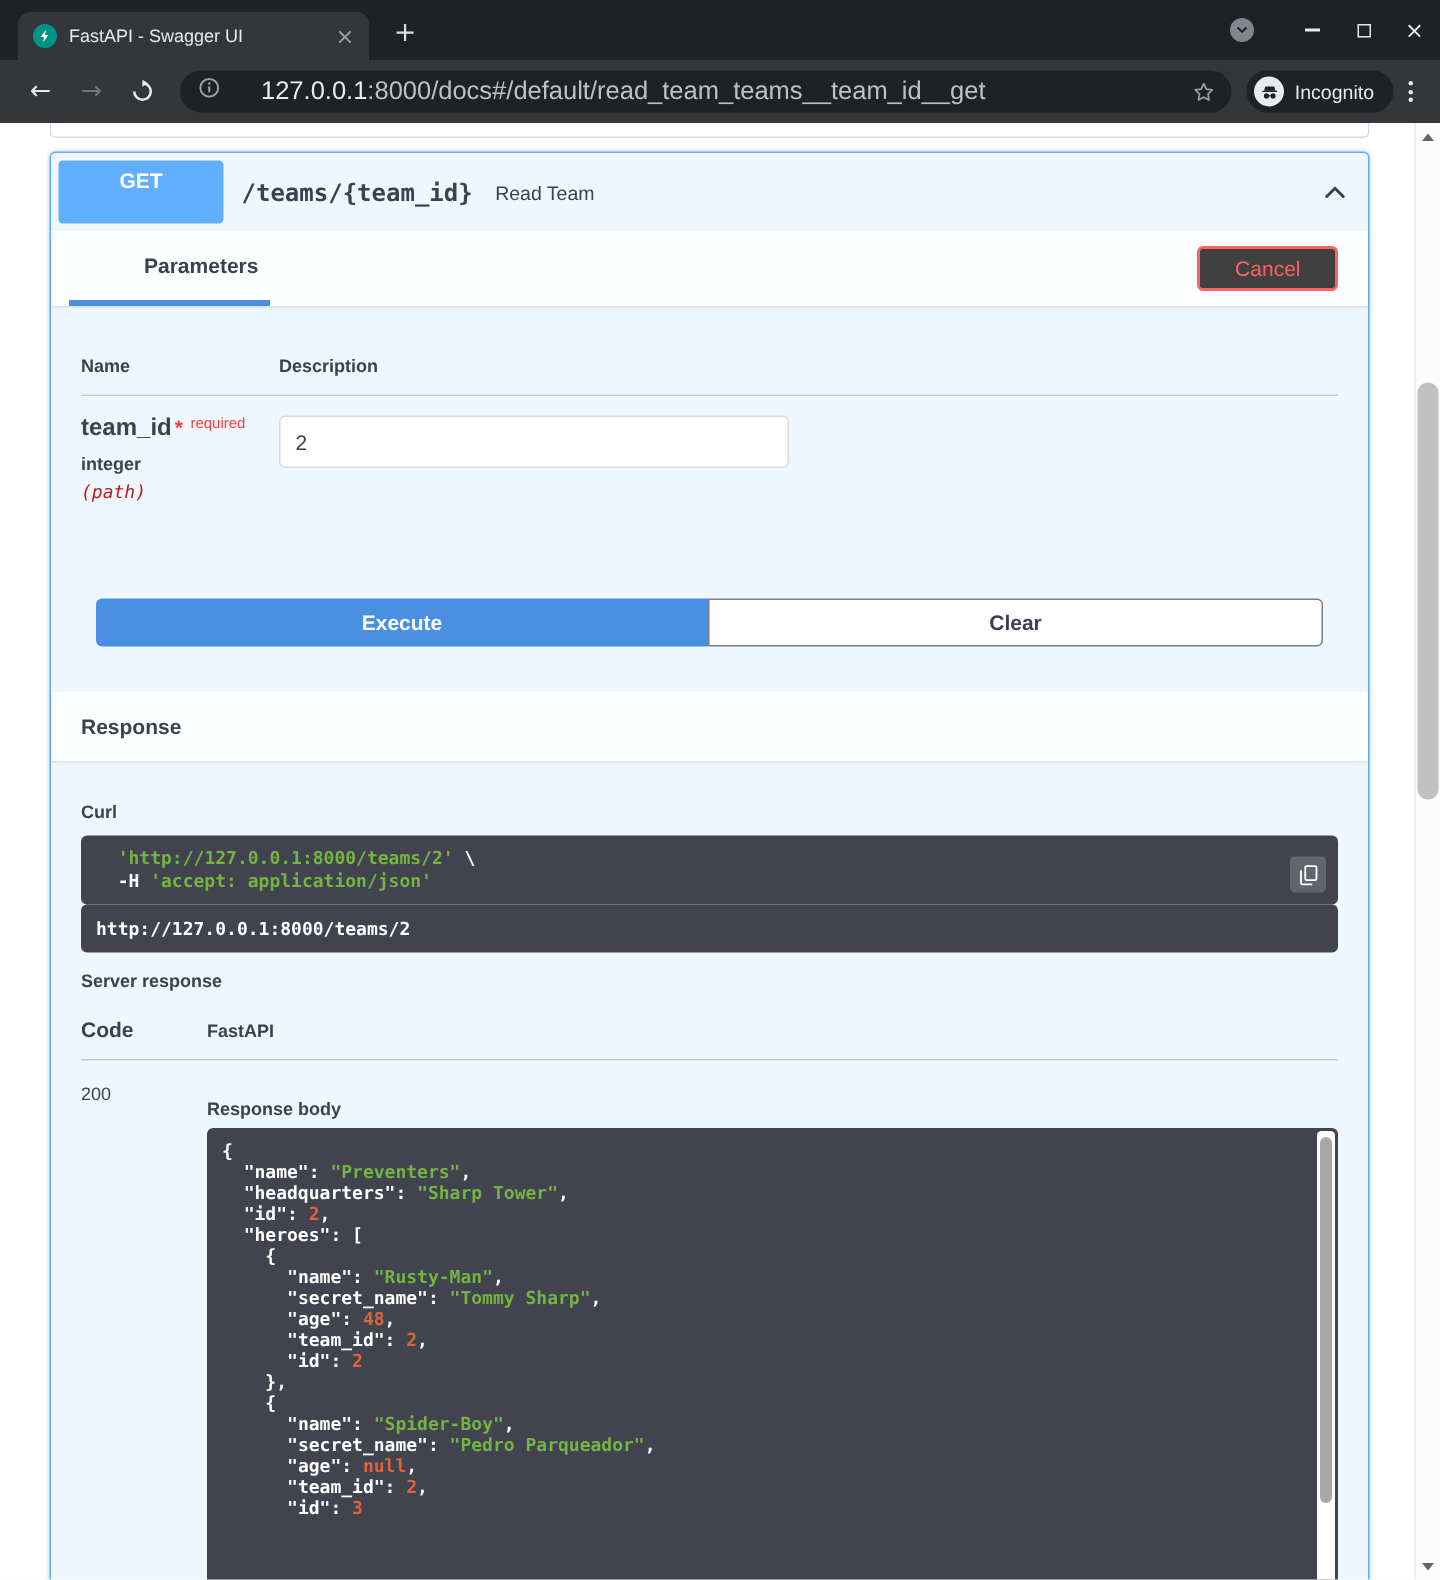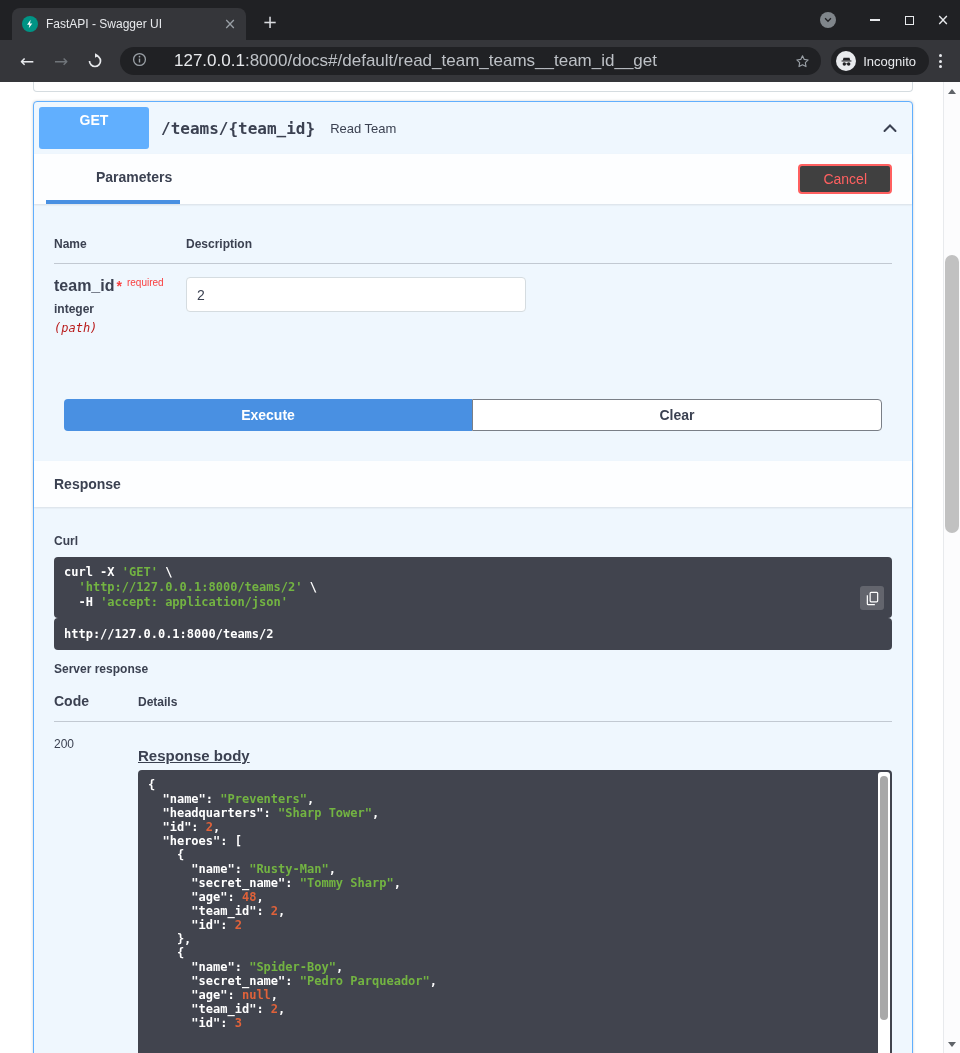--- a/index.html
+++ b/index.html
@@ -107,21 +107,21 @@
               background:rgba(255,255,255,.18); border-radius:3px; display:flex; align-items:center;
               justify-content:center; cursor:pointer; }
   .url-block { padding:9px 10px; }
   .server-resp-label { font-size:12px; font-weight:600; color:#3b4151; margin-top:12px; }
   .resp-table-head { display:grid; grid-template-columns:84px 1fr; align-items:end; padding:17px 0 12px;
                      border-bottom:1px solid rgba(59,65,81,.25); }
   .code-col-head { font-size:14px; font-weight:bold; color:#3b4151; }
   .details-col-head { font-size:12px; font-weight:bold; color:#3b4151; }
   .resp-row { display:grid; grid-template-columns:84px 1fr; padding-top:15px; }
   .status-code { font-size:12px; color:#3b4151; }
-  .resp-body-label { font-size:15px; font-weight:600; color:#3b4151; margin-top:10px;text-decoration:underline; }
+  .resp-body-label { font-size:12px; font-weight:600; color:#3b4151; margin-top:10px; }
   .response-block { margin-top:6px; height:400px; overflow:hidden; }
   .response-block .code-line { line-height:14px; }
   .inner-scrollbar { position:absolute; top:2px; right:2px; bottom:2px; width:12px; background:#fff;
                      border-radius:3px; }
   .inner-thumb { position:absolute; top:4px; left:2px; width:8px; height:244px; background:#a8a8a8;
                  border-radius:4px; }
 
   .page-scrollbar { position:absolute; top:0; right:0; width:17px; height:100%; background:#fcfcfd;
                     border-left:1px solid #e8eaed; }
   .sb-arrow { position:absolute; left:0; width:16px; height:16px; display:flex; align-items:center;
@@ -258,41 +258,40 @@
       </div>
 
       <div class="section-header responses-header">
         <span class="responses-title">Response</span>
       </div>
 
       <div class="responses-body">
         <div class="block-label">Curl</div>
         <div class="code-block curl-block">
           <div>
-              <div class="code-line"><span class="tok-p">curl -X </span><span class="tok-s">'GET'</span><span class="tok-p"> \</span></div>
               <div class="code-line"><span class="tok-p">  </span><span class="tok-s">'http://127.0.0.1:8000/teams/2'</span><span class="tok-p"> \</span></div>
               <div class="code-line"><span class="tok-p">  -H </span><span class="tok-s">'accept: application/json'</span></div>
             </div>
           <span class="copy-btn">
             <svg viewBox="0 0 16 16" width="15" height="15">
                 <rect x="5.5" y="1.5" width="8" height="10" rx="1" fill="none" stroke="#fff" stroke-width="1.3"></rect>
                 <path d="M10.5 14.5 h-7 a1 1 0 0 1 -1 -1 v-9" fill="none" stroke="#fff" stroke-width="1.3"></path>
               </svg>
           </span>
         </div>
 
         <div class="code-block url-block">
           <span class="code-line">http://127.0.0.1:8000/teams/2</span>
         </div>
 
         <div class="server-resp-label">Server response</div>
 
         <div class="resp-table-head">
           <span class="code-col-head">Code</span>
-          <span class="details-col-head">Details</span>
+          <span class="details-col-head">FastAPI</span>
         </div>
 
         <div class="resp-row">
           <div class="status-code">200</div>
           <div>
             <div class="resp-body-label">Response body</div>
             <div class="code-block response-block">
               <div>
                   <div class="code-line"><span class="tok-p">{</span></div>
                   <div class="code-line"><span class="tok-p">  </span><span class="tok-k">"name"</span><span class="tok-p">: </span><span class="tok-s">"Preventers"</span><span class="tok-p">,</span></div>

